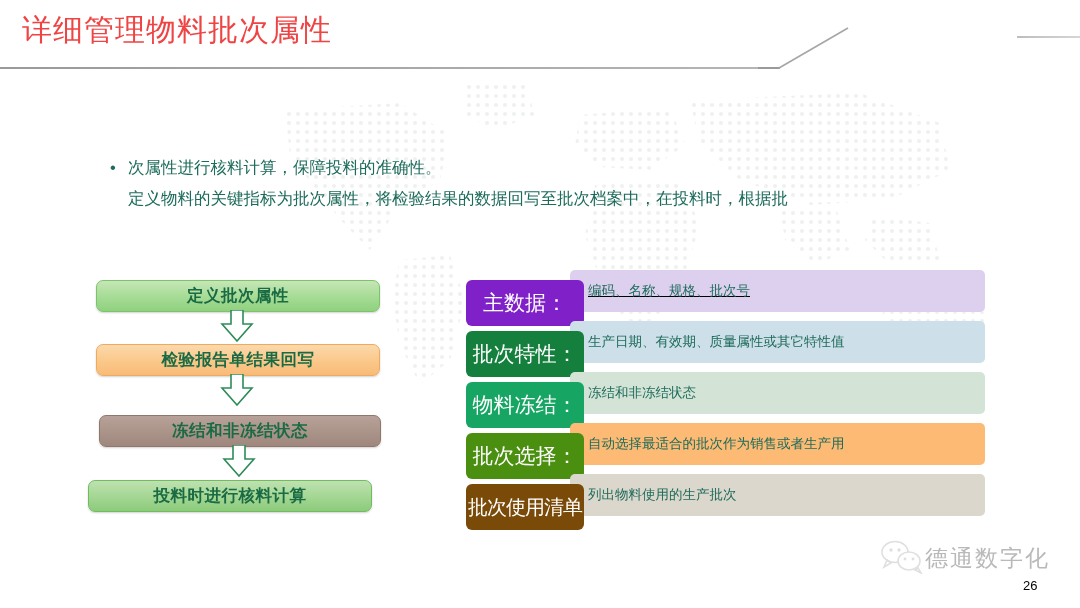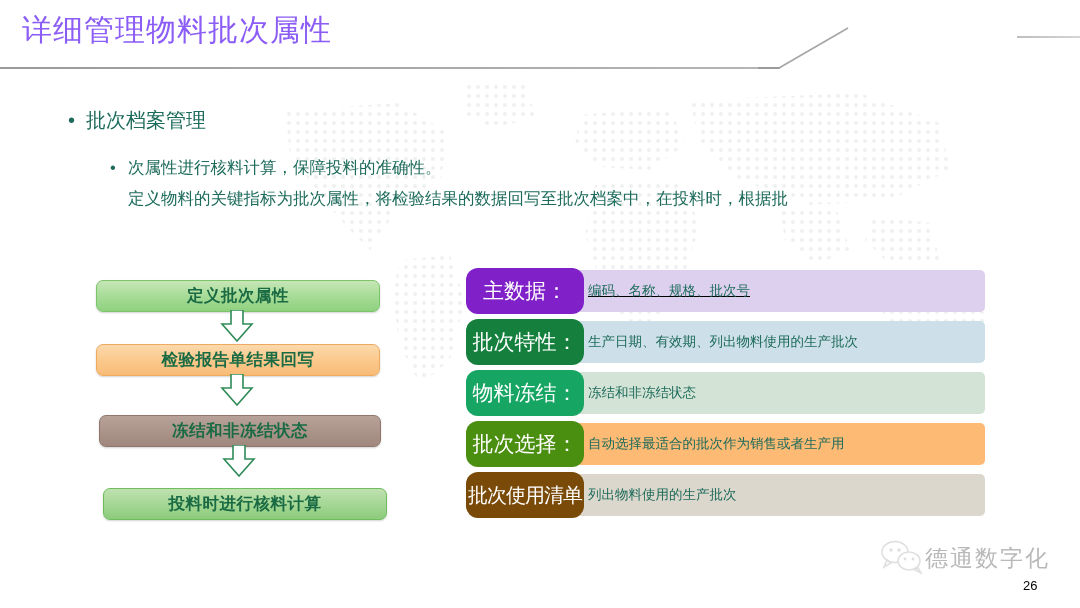--- a/index.html
+++ b/index.html
@@ -84,22 +84,22 @@
     display:flex;align-items:center;
   }
   .row .bar .btxt{
     font-size:13.5px;color:#1d6b5b;white-space:nowrap;padding-left:18px;
   }
   .row .bar .bdot{
     position:absolute;left:8px;top:50%;transform:translateY(-50%);
     font-size:13px;color:#1d6b5b;line-height:1;
   }
   .row .lab{
-    position:absolute;left:0;top:0;width:118px;height:46px;
-    border-radius:12px;
+    position:absolute;left:0;top:12px;width:118px;height:46px;
+    border-radius:6px;
     display:flex;align-items:center;justify-content:center;
     color:#ffffff;font-size:21px;white-space:nowrap;
     letter-spacing:0px;
   }
   .row .lab.tight{font-size:20px;letter-spacing:-1px;}
 
   
   .wechat{
     position:absolute;left:880px;top:540px;width:44px;height:34px;
     opacity:.55;
@@ -139,31 +139,28 @@
 
       <path d="M440 25 L610 18 L690 48 L700 95 L640 125 L560 130 L490 105 L450 70 Z"></path>
 
       <path d="M530 135 L585 130 L600 175 L565 190 L535 165 Z"></path>
       <path d="M620 140 L680 148 L690 185 L640 190 L615 165 Z"></path>
 
       <path d="M640 215 L720 210 L740 250 L700 285 L650 270 L632 240 Z"></path>
     </g>
   </svg>
 
-  <div class="title" style="color: #8b5cf6;">详细管理物料批次属性</div>
+  <div class="title" style="color: #ef4444;">详细管理物料批次属性</div>
   <div class="hdr-line"></div>
   <svg class="hdr-diag" viewBox="0 0 92 42" xmlns="http://www.w3.org/2000/svg" aria-hidden="true">
     <line x1="0" y1="41" x2="22" y2="41" stroke="#9a9a9a" stroke-width="2"></line>
     <line x1="21" y1="41" x2="90" y2="1" stroke="#a6a6a6" stroke-width="1.6"></line>
   </svg>
   <div class="hdr-right-line"></div>
 
-  <div class="b1">
-    <span class="dot">•</span><span>批次档案管理</span>
-  </div>
   <div class="b2">
     <span class="dot">•</span>
     <span class="txt">次属性进行核料计算，保障投料的准确性。</span>
     <span class="txt">定义物料的关键指标为批次属性，将检验结果的数据回写至批次档案中，在投料时，根据批</span>
   </div>
 
   <div class="flow">
     <div class="fbox green" style="left:96px; top:280px; width:282px;">定义批次属性</div>
 
     <svg class="farrow" style="left:219px; top:310px; width:36px; height:32px;" viewBox="0 0 36 32" xmlns="http://www.w3.org/2000/svg">
@@ -175,35 +172,35 @@
     <svg class="farrow" style="left:219px; top:374px; width:36px; height:32px;" viewBox="0 0 36 32" xmlns="http://www.w3.org/2000/svg">
       <polygon points="12,0 24,0 24,14 33,14 18,31 3,14 12,14" fill="#ffffff" stroke="#2e8b57" stroke-width="1.6"></polygon>
     </svg>
 
     <div class="fbox brown" style="left:99px; top:415px; width:280px;">冻结和非冻结状态</div>
 
     <svg class="farrow" style="left:221px; top:445px; width:36px; height:32px;" viewBox="0 0 36 32" xmlns="http://www.w3.org/2000/svg">
       <polygon points="12,0 24,0 24,14 33,14 18,31 3,14 12,14" fill="#ffffff" stroke="#2e8b57" stroke-width="1.6"></polygon>
     </svg>
 
-    <div class="fbox green2" style="left:103px; top:480px; width:282px;margin-top:8px;">投料时进行核料计算</div>
+    <div class="fbox green2" style="left:88px; top:480px; width:282px;">投料时进行核料计算</div>
   </div>
 
   <div class="row" style="top:268px;">
     <div class="bar" style="background: rgb(221, 208, 238); text-decoration: underline;">
       <span class="bdot">•</span>
       <span class="btxt">编码、名称、规格、批次号</span>
     </div>
     <div class="lab" style="background: rgb(128, 32, 200);">主数据：</div>
   </div>
 
   <div class="row" style="top:319px;">
     <div class="bar" style="background: rgb(205, 223, 232);">
       <span class="bdot">•</span>
-      <span class="btxt">生产日期、有效期、列出物料使用的生产批次</span>
+      <span class="btxt">生产日期、有效期、质量属性或其它特性值</span>
     </div>
     <div class="lab" style="background: #15803d;">批次特性：</div>
   </div>
 
   <div class="row" style="top:370px;">
     <div class="bar" style="background: rgb(211, 227, 214);">
       <span class="bdot">•</span>
       <span class="btxt">冻结和非冻结状态</span>
     </div>
     <div class="lab" style="background: rgb(22, 165, 99);">物料冻结：</div>

